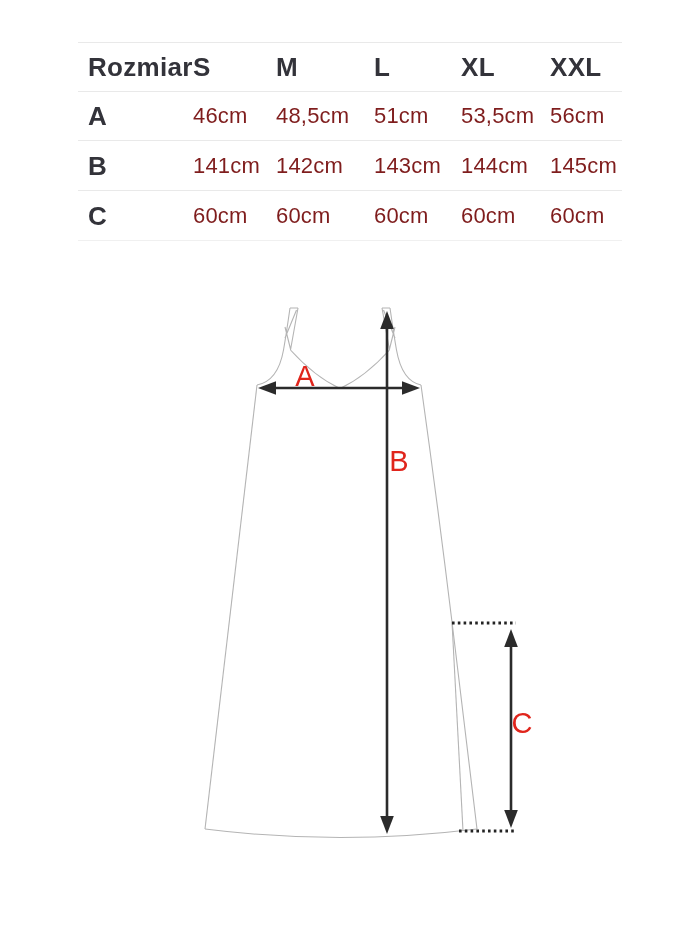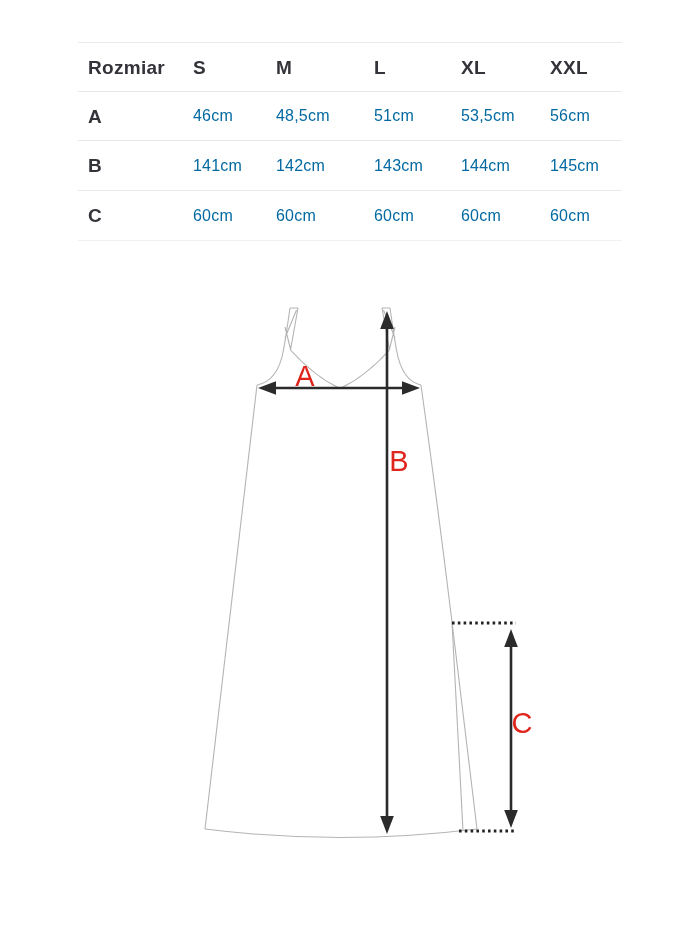--- a/index.html
+++ b/index.html
@@ -16,25 +16,25 @@
   .t-row{
     display:grid;
     grid-template-columns:115px 83px 98px 87px 89px 1fr;
     align-items:center;
     border-top:1px solid #e9e9e9;
     height:48px;
   }
   .t-row.row-b,.t-row.row-c{height:49px;}
   .t-row.row-c{border-bottom:1px solid #f0f0f0;}
   .cell{
-    font-size:16px;color:#0369a1;letter-spacing:.2px;
+    font-size:22px;color:#7f1d1d;letter-spacing:.2px;
     white-space:nowrap;line-height:1;
   }
   .cell.head,.cell.rowlabel{
-    font-weight:bold;font-size:19px;color:#33333a;letter-spacing:.3px;
+    font-weight:bold;font-size:26px;color:#33333a;letter-spacing:.3px;
   }
   .label-col{padding-left:10px;}
 
   
   svg.diagram{position:absolute;left:0;top:0;width:700px;height:933px;}
   .outline path{fill:none;stroke:#b4b4b4;stroke-width:1.1;stroke-linejoin:round;}
   .arrow line{stroke:#2b2b2b;stroke-width:2.6;}
   .arrow polygon{fill:#2b2b2b;stroke:none;}
   .dotted line{stroke:#232323;stroke-width:3;stroke-dasharray:2.6 3.2;}
   text.mlabel{

